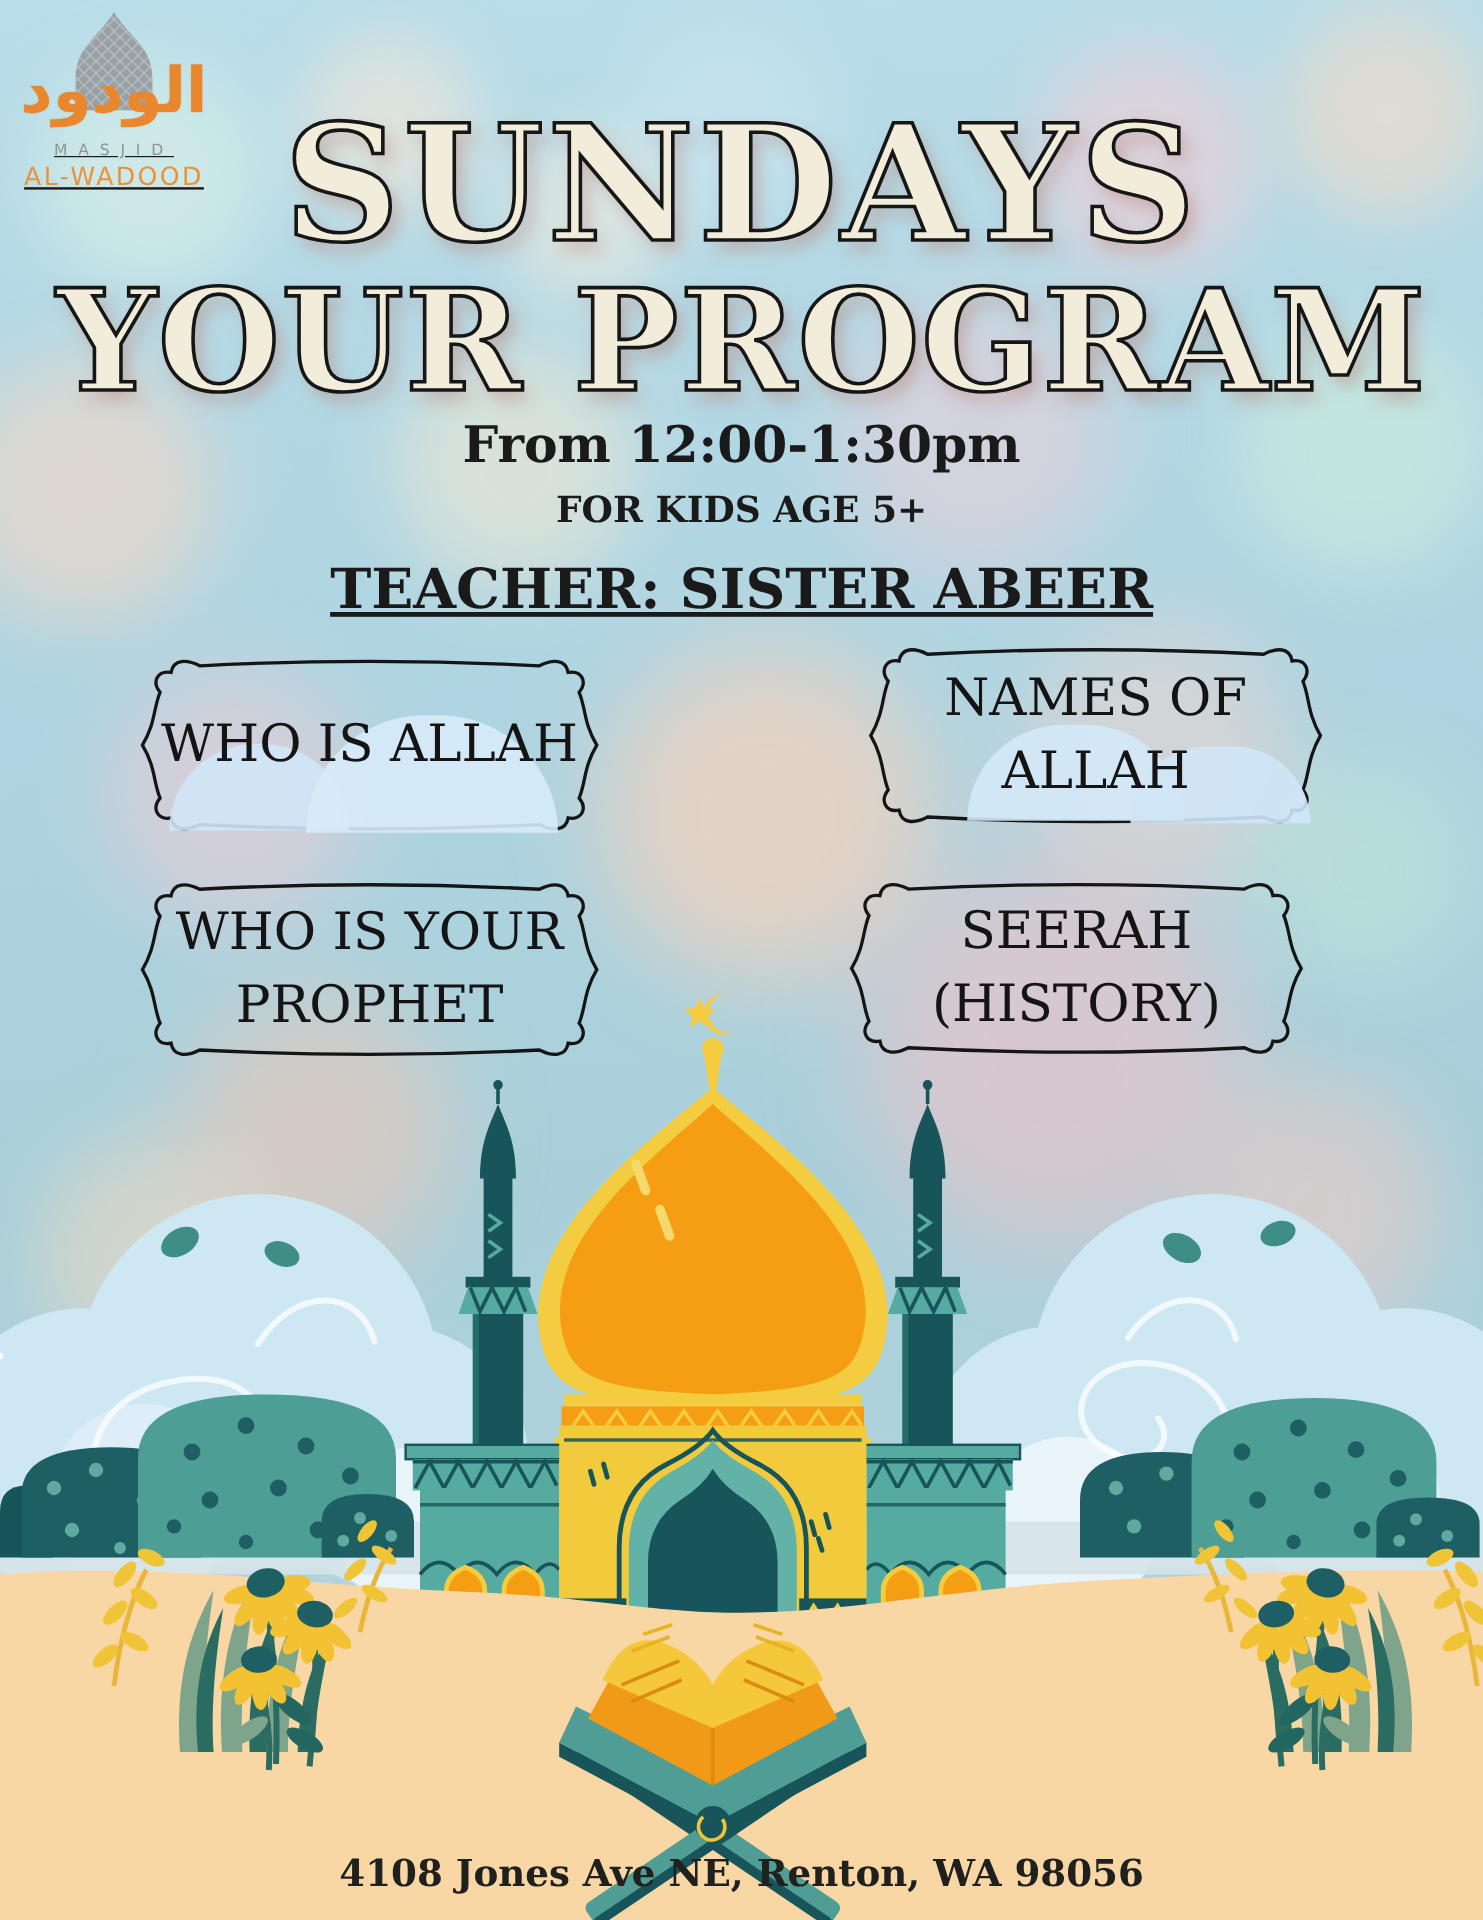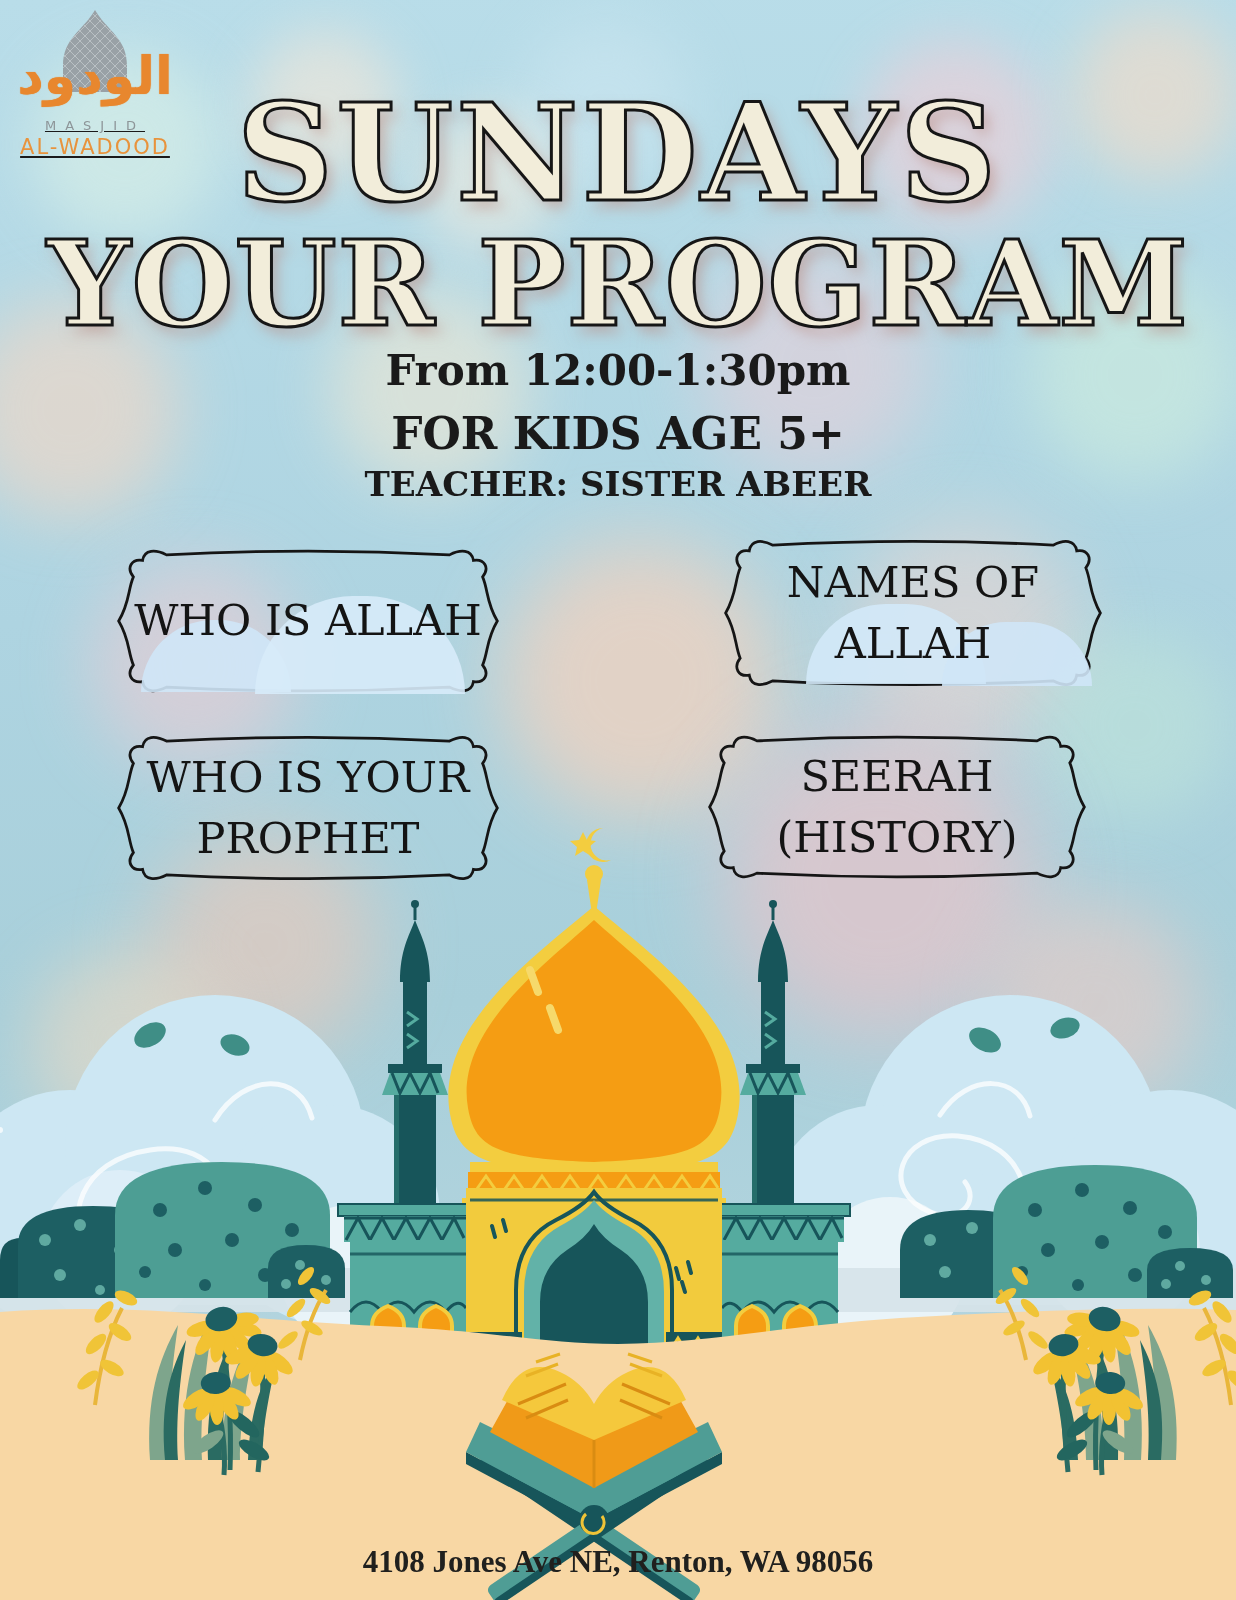--- a/index.html
+++ b/index.html
@@ -46,38 +46,38 @@
   .main-title{position:absolute;left:0;top:86px;width:100%;text-align:center;line-height:1;}
   .main-title .t1,.main-title .t2{
     display:block;font-weight:bold;color:#f2edda;
     -webkit-text-stroke:3px #161616;
     text-shadow:6px 8px 14px rgba(186,140,132,.55);
   }
   .main-title .t1{font-size:134px;letter-spacing:3px;}
   .main-title .t2{font-size:117px;letter-spacing:1px;margin-top:6px;}
   .detail{position:absolute;left:0;width:100%;text-align:center;font-weight:bold;margin-top:16px;}
   .d-time{top:330px;font-size:42px;}
-  .d-age{top:392px;font-size:44px;}
-  .d-teacher{top:448px;font-size:34px;}
+  .d-age{top:392px;font-size:30px;}
+  .d-teacher{top:448px;font-size:46px;text-decoration:underline;}
   
   .topic{position:absolute;display:flex;align-items:center;justify-content:center;text-align:center;}
   .topic svg.frame{position:absolute;left:0;top:0;width:100%;height:100%;}
   .topic .cloud{position:absolute;border-radius:120px 120px 0 0;background:#cfe6f7;opacity:.9;}
   .topic .label{position:relative;z-index:2;font-size:43px;line-height:1.42;color:#141414;}
   .topic-1{left:115px;top:542px;width:386px;height:158px;text-align:right;}
   .topic-2{left:722px;top:532px;width:382px;height:162px;}
   .topic-3{left:115px;top:728px;width:386px;height:160px;}
   .topic-4{left:706px;top:728px;width:382px;height:158px;}
   .topic-2 .label{max-width:290px;}
   .topic-3 .label{max-width:340px;}
   .topic-4 .label{max-width:300px;}
   
   .scene{position:absolute;left:0;top:820px;width:1236px;height:780px;}
   .address{position:absolute;left:0;top:1544px;width:100%;text-align:center;
-    font-size:31px;font-weight:bold;color:#20201e;z-index:5;font-family:Liberation Serif, serif;}
+    font-size:31px;font-weight:bold;color:#20201e;z-index:5;}
 </style>
 </head>
 <body>
 
 <div class="poster">
 
   <div>
     <span class="bokeh b1"></span>
     <span class="bokeh b2"></span>
     <span class="bokeh b3"></span>

